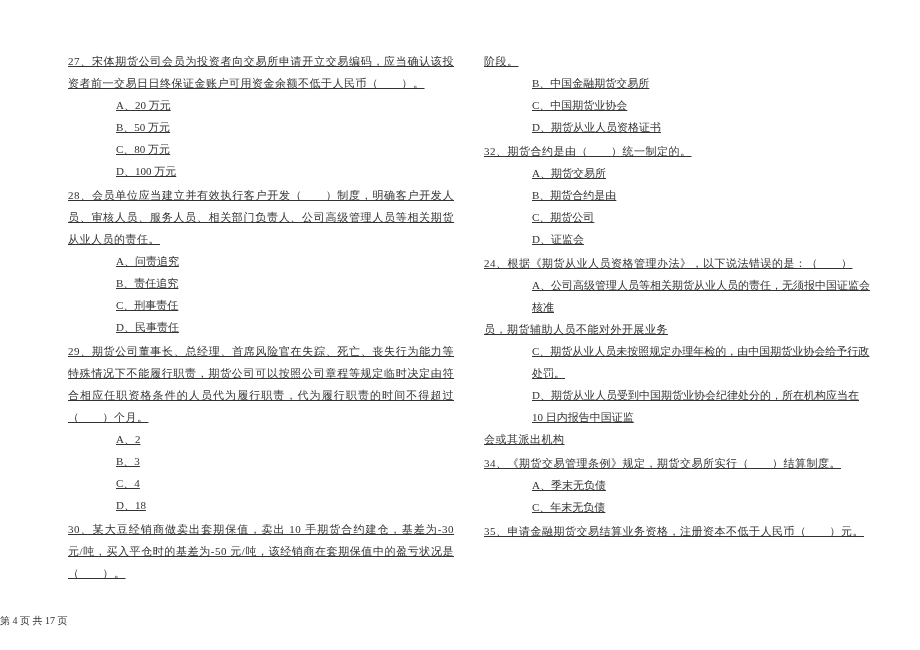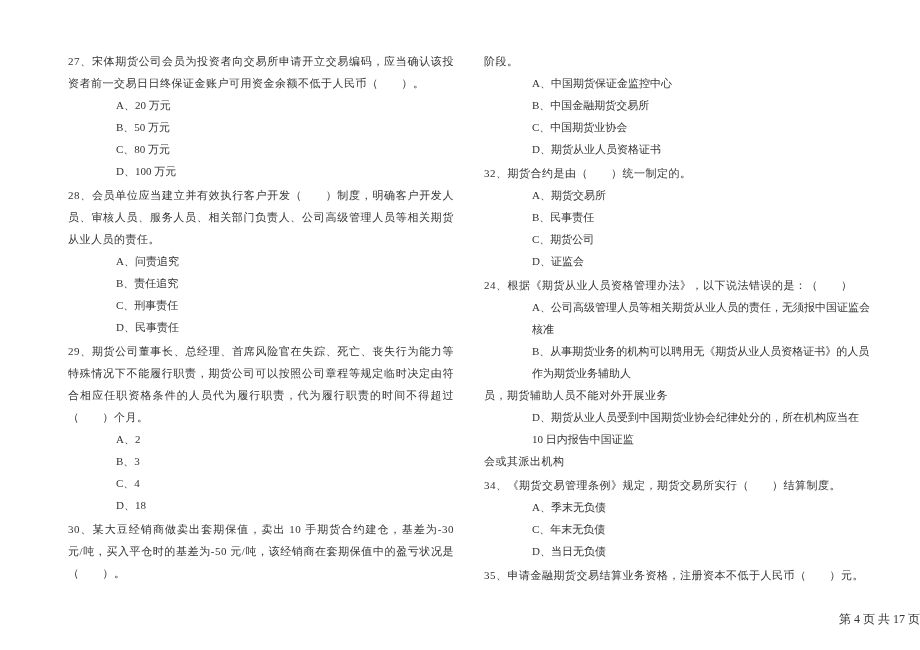--- a/index.html
+++ b/index.html
@@ -21,38 +21,39 @@
       display: flex;
       padding: 50px 50px 30px 68px;
       gap: 30px;
     }
     .column {
       flex: 1;
       line-height: 2.0;
     }
     .question {
       margin-bottom: 2px;
+      text-decoration: underline;
     }
     .question-text {
       text-align: justify;
       letter-spacing: 0.5px;
     }
     .options {
       padding-left: 48px;
     }
     .option {
       display: block;
     }
     .footer {
       position: absolute;
       bottom: 22px;
       left: 0;
       right: 0;
-      text-align: right;
-      font-size: 12px;
+      text-align: left;
+      font-size: 10px;
       color: #333;
     }
   </style>
 </head>
 <body>
 
 <div class="page">
   <div class="column">
 
     <div class="question">
@@ -89,56 +90,54 @@
       <div class="question-text">30、某大豆经销商做卖出套期保值，卖出 10 手期货合约建仓，基差为-30 元/吨，买入平仓时的基差为-50 元/吨，该经销商在套期保值中的盈亏状况是（　　）。</div>
     </div>
 
   </div>
 
   <div class="column">
 
     <div class="question">
       <div class="question-text">阶段。</div>
       <div class="options">
-        <span class="option">A、中国期货保证金监控中心</span>
         <span class="option">B、中国金融期货交易所</span>
         <span class="option">C、中国期货业协会</span>
         <span class="option">D、期货从业人员资格证书</span>
       </div>
     </div>
 
     <div class="question">
       <div class="question-text">32、期货合约是由（　　）统一制定的。</div>
       <div class="options">
         <span class="option">A、期货交易所</span>
-        <span class="option">B、民事责任</span>
+        <span class="option">B、期货合约是由</span>
         <span class="option">C、期货公司</span>
         <span class="option">D、证监会</span>
       </div>
     </div>
 
     <div class="question">
       <div class="question-text">24、根据《期货从业人员资格管理办法》，以下说法错误的是：（　　）</div>
       <div class="options">
         <span class="option">A、公司高级管理人员等相关期货从业人员的责任，无须报中国证监会核准</span>
-        <span class="option">B、从事期货业务的机构可以聘用无《期货从业人员资格证书》的人员作为期货业务辅助人</span>
       </div>
       <div class="question-text">员，期货辅助人员不能对外开展业务</div>
       <div class="options">
+        <span class="option">C、期货从业人员未按照规定办理年检的，由中国期货业协会给予行政处罚。</span>
         <span class="option">D、期货从业人员受到中国期货业协会纪律处分的，所在机构应当在 10 日内报告中国证监</span>
       </div>
       <div class="question-text">会或其派出机构</div>
     </div>
 
     <div class="question">
       <div class="question-text">34、《期货交易管理条例》规定，期货交易所实行（　　）结算制度。</div>
       <div class="options">
         <span class="option">A、季末无负债</span>
         <span class="option">C、年末无负债</span>
-        <span class="option">D、当日无负债</span>
       </div>
     </div>
 
     <div class="question">
       <div class="question-text">35、申请金融期货交易结算业务资格，注册资本不低于人民币（　　）元。</div>
 
     </div>
 
   </div>
 </div>

